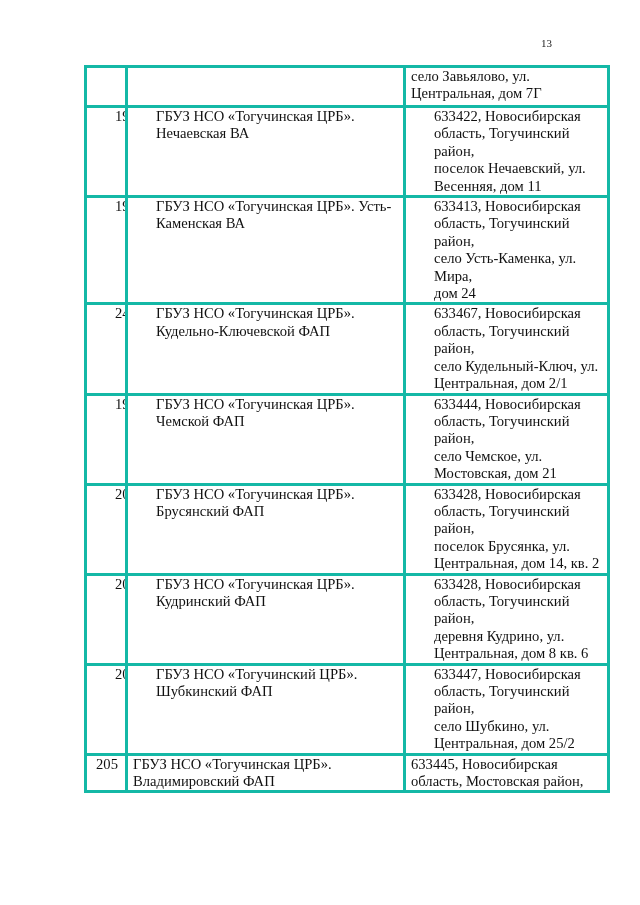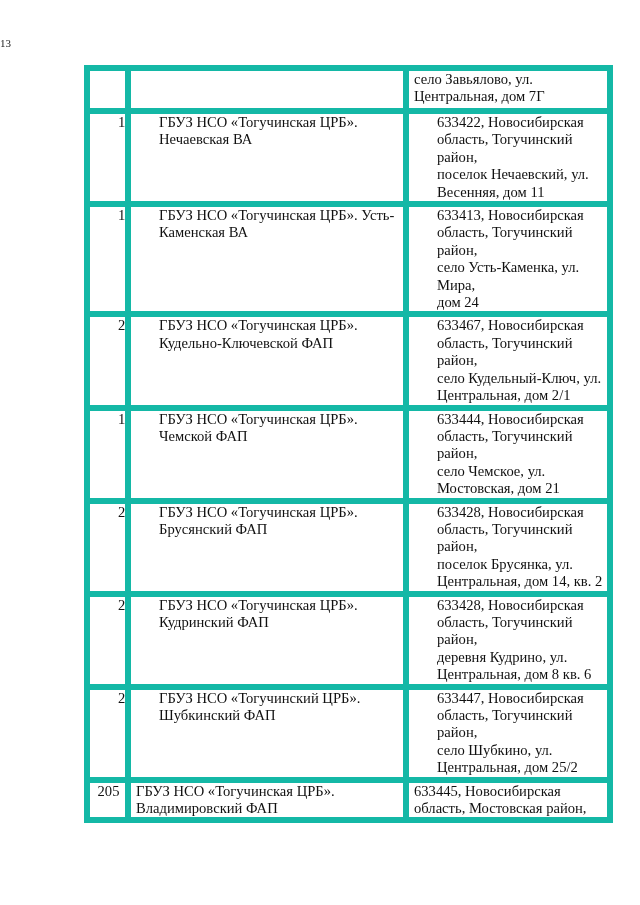--- a/index.html
+++ b/index.html
@@ -1,22 +1,22 @@
 <!DOCTYPE html>
 <html><head>
 <meta charset="utf-8">
 <style>
   html, body { margin: 0; padding: 0; background: #ffffff; }
   body { width: 640px; height: 905px; position: relative; overflow: hidden;
          font-family: "Liberation Serif", "DejaVu Serif", serif; color: #111; }
-  .page-number { position: absolute; top: 37px; left: 0; width: 552px; text-align: left;
+  .page-number { position: absolute; top: 37px; left: 0; width: 552px; text-align: right;
                  font-size: 11px; color: #222; }
   table.doc { position: absolute; left: 84px; top: 65px; width: 523px;
               border-collapse: collapse; table-layout: fixed; font-size: 14.6px; line-height: 17.4px; }
-  table.doc td { border: 6px solid #14b8a6; vertical-align: top; padding: 0 3px 0 5px; overflow: hidden; }
+  table.doc td { border: 3px solid #14b8a6; vertical-align: top; padding: 0 3px 0 5px; overflow: hidden; }
   col.c1 { width: 41px; } col.c2 { width: 278px; } col.c3 { width: 204px; }
   td.num { text-align: center; padding: 0 2px; }
   td.addr { white-space: pre-line; }
   tr.row-first td { height: 37px; }
   tr.row td { height: 68px; padding-left: 28px; }
   tr.row-last td { height: 33px; }
 </style>
 </head>
 <body>
 

